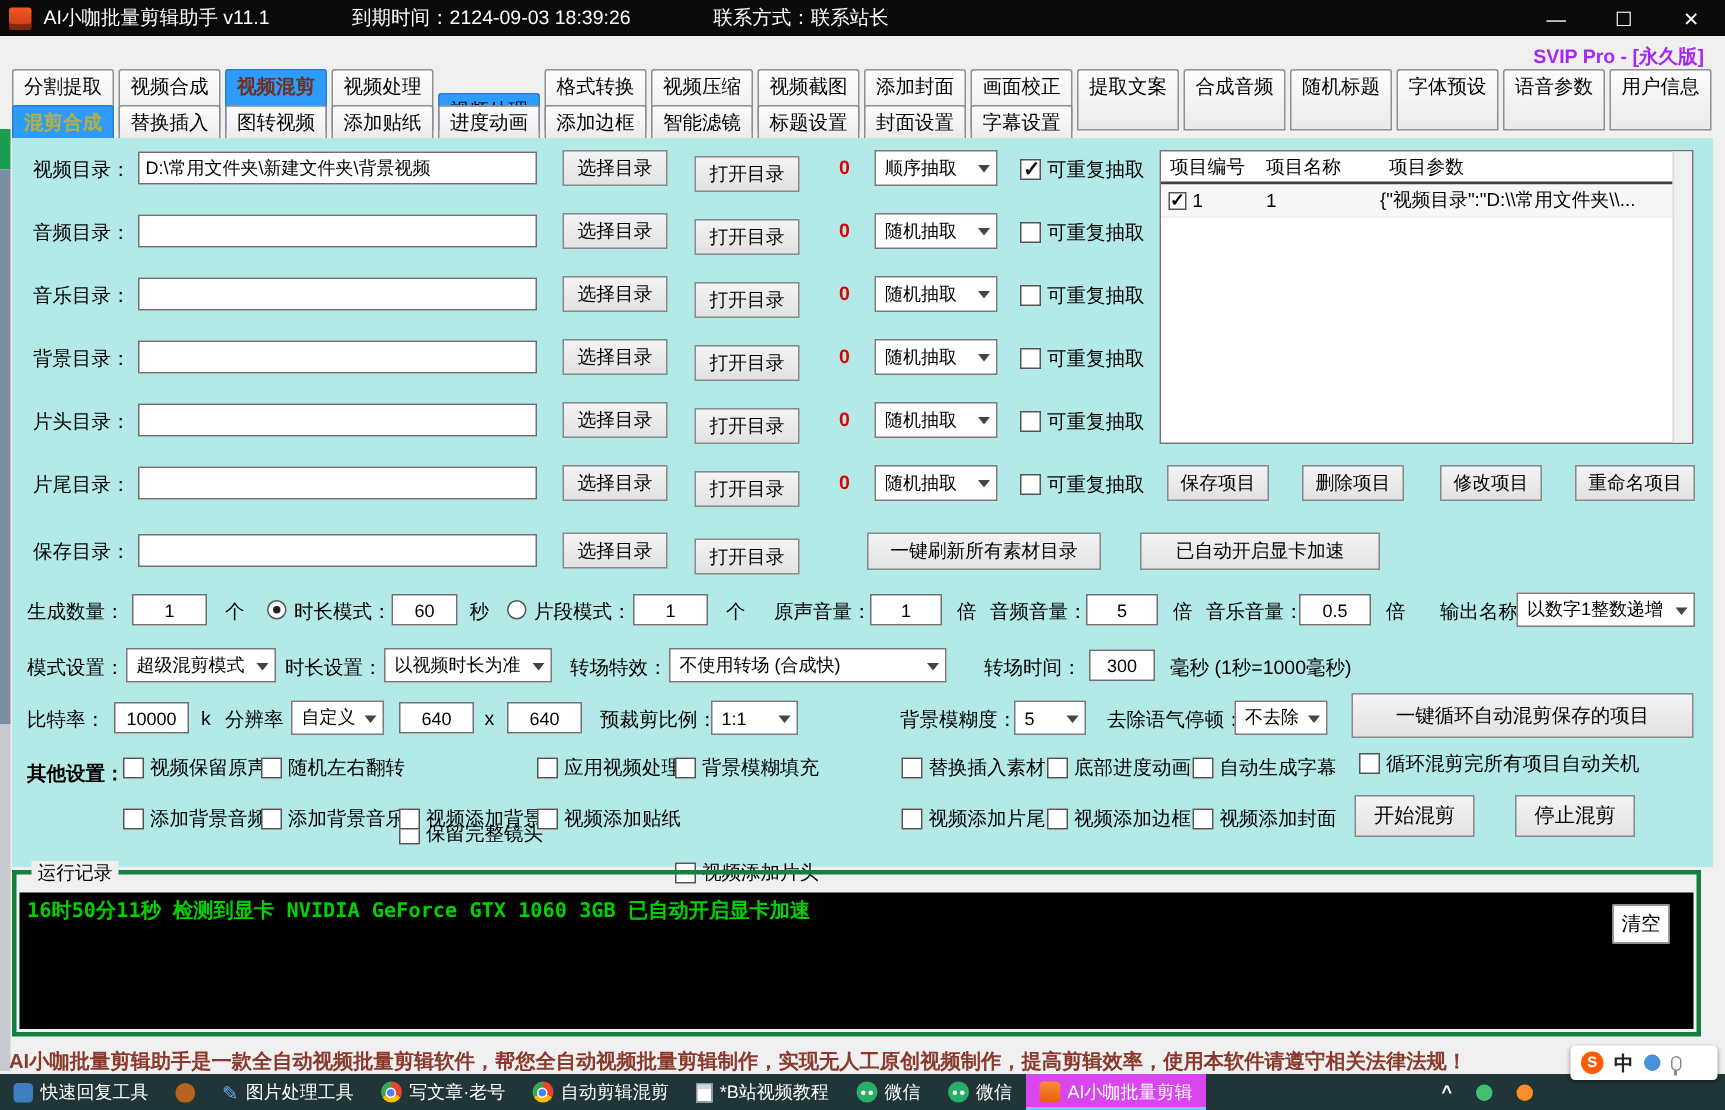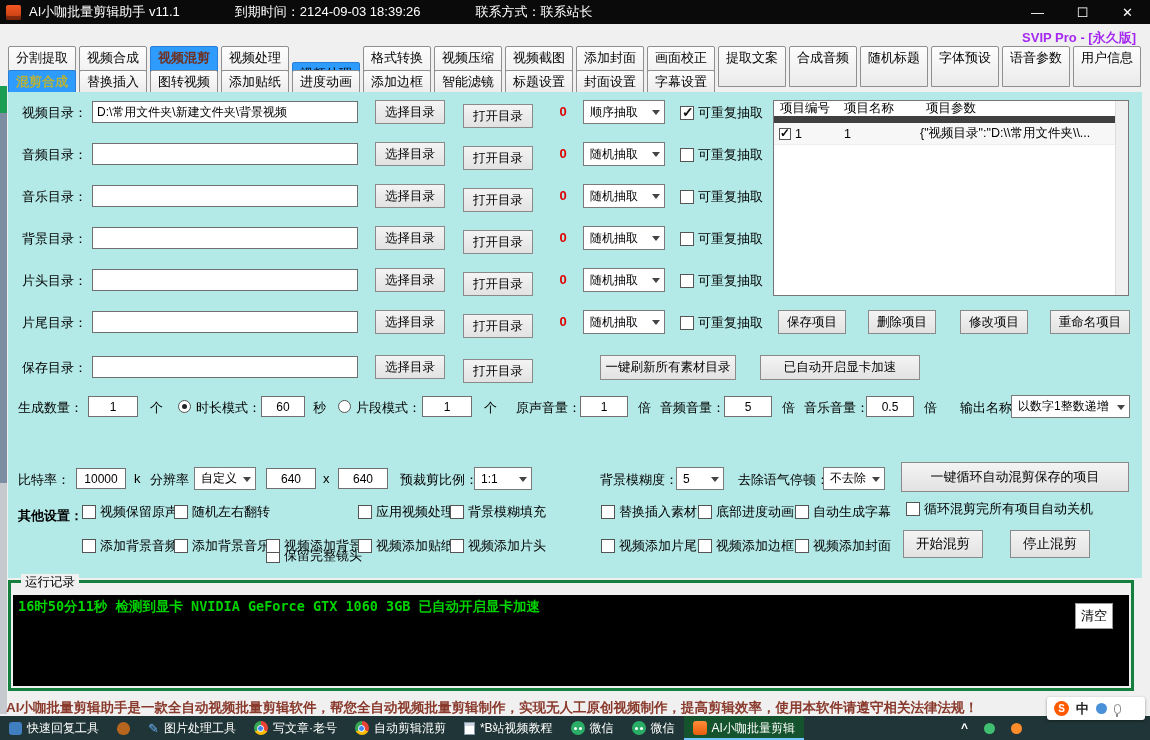--- a/index.html
+++ b/index.html
@@ -37,21 +37,21 @@
   .c-mode{ left:575px; top:0; width:82px; height:24px; }
   .chk{ display:flex; align-items:center; gap:4px; font-size:13px; white-space:nowrap; }
   .c-rep{ position:absolute; left:672px; top:4px; }
   .box{ width:14px; height:14px; border:1px solid #555; background:#fff; position:relative; flex:none; }
   .box.checked::after{ content:"✓"; position:absolute; top:-3px; left:1px; font-size:14px; font-weight:bold; color:#111; }
   .radio{ width:13px; height:13px; border:1px solid #555; border-radius:50%; background:#fff; position:absolute; top:5px; }
   .radio.on::after{ content:""; position:absolute; inset:3px; background:#222; border-radius:50%; }
 
   
   .ptable{ position:absolute; left:765px; top:8px; width:356px; height:196px; background:#fff; border:1px solid #767676; font-size:12.5px; }
-  .pt-head{ display:flex; height:22px; border-bottom:7px solid #404040; align-items:center; }
+  .pt-head{ display:flex; height:22px; border-bottom:2px solid #404040; align-items:center; }
   .pt-head span{ padding-left:6px; }
   .pt-row{ display:flex; height:22px; align-items:center; background:#f7f7f7; border-bottom:1px solid #eee; }
   .pc1{ width:64px; display:flex; align-items:center; gap:4px; padding-left:5px; }
   .pc2{ width:82px; padding-left:6px; }
   .pc3{ flex:1; overflow:hidden; white-space:nowrap; }
   .pbox{ width:12px; height:12px; border:1px solid #555; position:relative; background:#fff; flex:none;}
   .pbox.checked::after{ content:"✓"; position:absolute; top:-3px; left:0px; font-size:12px; font-weight:bold; }
   .pt-scroll{ position:absolute; right:0; top:0; bottom:0; width:13px; background:#f0f0f0; border-left:1px solid #ddd; }
 
   .pbtn{ position:absolute; top:218px; height:24px; width:68px; }
@@ -73,21 +73,21 @@
   .logtitle{ position:absolute; top:-9px; left:10px; background:#f0f0f0; padding:0 4px; font-size:12.5px; }
   .console{ position:absolute; left:2px; right:2px; top:12px; bottom:2px; background:#000; }
   .logline{ color:#00d200; font-family:"DejaVu Sans Mono",monospace; font-weight:bold; font-size:13.5px; padding:3px 5px; white-space:nowrap; }
   .clear-btn{ position:absolute; right:16px; top:8px; width:38px; height:26px; background:#fff; border:1px solid #999; font-size:13px; display:flex; align-items:center; justify-content:center; }
 
   .marquee{ position:absolute; left:6px; top:699px; width:1140px; height:17px; overflow:hidden; color:#8a3a2c; font-weight:bold; font-size:13.5px; white-space:nowrap; }
 
   
   .taskbar{ position:absolute; left:0; top:716px; width:1150px; height:24px; background:#203537; display:flex; align-items:center; color:#fff; font-size:12px; }
   .titem{ display:flex; align-items:center; gap:5px; padding:0 9px; height:100%; white-space:nowrap; }
-  .titem.active{ background:#14532d; box-shadow:inset 0 -2px 0 #76c7ff; }
+  .titem.active{ background:#d946ef; box-shadow:inset 0 -2px 0 #76c7ff; }
   .tray{ margin-left:auto; display:flex; align-items:center; gap:16px; padding-right:128px; }
   .dot{ width:11px; height:11px; border-radius:50%; }
   .ic-reply{ width:13px; height:13px; background:#3f7fbf; border-radius:3px; flex:none;}
   .ic-paw{ width:13px; height:13px; background:#b5651d; border-radius:50% 50% 45% 45%; flex:none;}
   .ic-pencil{ color:#6ab0f3; font-size:13px; }
   .ic-chrome{ width:14px; height:14px; border-radius:50%; background:conic-gradient(#ea4335 0 120deg,#fbbc05 0 240deg,#34a853 0 360deg); position:relative; flex:none;}
   .ic-chrome::after{ content:""; position:absolute; inset:3.5px; background:#4285f4; border:1.5px solid #fff; border-radius:50%; }
   .ic-note{ width:11px; height:13px; background:#fff; border:1px solid #8899aa; box-shadow:inset 0 3px 0 #cfd8e0; flex:none;}
   .ic-wechat{ width:14px; height:14px; border-radius:50%; background:#2aae67; position:relative; flex:none;}
   .ic-wechat::after{ content:""; position:absolute; width:3px; height:3px; border-radius:50%; background:#fff; top:6px; left:3px; box-shadow:5px 0 0 #fff; }
@@ -278,21 +278,21 @@
         <span class="pc3">{"视频目录":"D:\\常用文件夹\\...</span>
       </div>
       <div class="pt-scroll"></div>
     </div>
 
     <button class="wbtn pbtn" style="left:770px;">保存项目</button>
     <button class="wbtn pbtn" style="left:860px;">删除项目</button>
     <button class="wbtn pbtn" style="left:952px;">修改项目</button>
     <button class="wbtn pbtn" style="left:1042px;width:80px;">重命名项目</button>
 
-    <button class="wbtn bulk" style="left:592px;width:136px;">一键刷新所有素材目录</button>
+    <button class="wbtn bulk" style="left:570px;width:156px;">一键刷新所有素材目录</button>
     <button class="wbtn bulk" style="left:752px;width:160px;">已自动开启显卡加速</button>
 
     <div class="srow" style="top:303px;">
       <span class="slbl" style="left:10px;">生成数量：</span>
       <input class="sinp" style="left: 80px; width: 50px;" value="1">
       <span class="sunit" style="left:142px;">个</span>
       <span class="radio on" style="left:170px;"></span>
       <span class="slbl" style="left:188px;">时长模式：</span>
       <input class="sinp" style="left: 253px; width: 44px;" value="60">
       <span class="sunit" style="left:305px;">秒</span>
@@ -309,20 +309,40 @@
       <span class="slbl" style="left:796px;">音乐音量：</span>
       <input class="sinp" style="left: 858px; width: 48px;" value="0.5">
       <span class="sunit" style="left:916px;">倍</span>
       <span class="slbl" style="left:940px;margin-left:12px;">输出名称：</span>
       <div class="combo" style="left:1003px;top:0;width:119px;height:23px;">
         <span>以数字1整数递增</span>
         <i class="chev"></i>
       </div>
     </div>
 
+    <div class="srow" style="top:340px;">
+      <span class="slbl" style="left:10px;">模式设置：</span>
+      <div class="combo" style="left:76px;top:0;width:100px;height:23px;">
+        <span>超级混剪模式</span>
+        <i class="chev"></i>
+      </div>
+      <span class="slbl" style="left:182px;">时长设置：</span>
+      <div class="combo" style="left:248px;top:0;width:112px;height:23px;">
+        <span>以视频时长为准</span>
+        <i class="chev"></i>
+      </div>
+      <span class="slbl" style="left:372px;">转场特效：</span>
+      <div class="combo" style="left:438px;top:0;width:185px;height:23px;">
+        <span>不使用转场 (合成快)</span>
+        <i class="chev"></i>
+      </div>
+      <span class="slbl" style="left:648px;">转场时间：</span>
+      <input class="sinp" style="left: 718px; width: 44px;" value="300">
+      <span class="sunit" style="left:772px;">毫秒 (1秒=1000毫秒)</span>
+    </div>
 
     <div class="srow" style="top:375px;">
       <span class="slbl" style="left:10px;">比特率：</span>
       <input class="sinp" style="left: 68px; width: 50px;" value="10000">
       <span class="sunit" style="left:126px;">k</span>
       <span class="slbl" style="left:142px;">分辨率：</span>
       <div class="combo" style="left:186px;top:0;width:62px;height:23px;">
         <span>自定义</span>
         <i class="chev"></i>
       </div>
@@ -392,21 +412,21 @@
           <span>添加背景音乐</span>
         </label>
       <label class="chk ochk" style="left:258px;">
           <span class="box"></span>
           <span>视频添加背景</span>
         </label>
       <label class="chk ochk" style="left:350px;">
           <span class="box"></span>
           <span>视频添加贴纸</span>
         </label>
-      <label class="chk ochk" style="left:442px;">
+      <label class="chk ochk" style="left:442px;margin-top:36px;">
           <span class="box"></span>
           <span>视频添加片头</span>
         </label>
       <label class="chk ochk" style="left:593px;">
           <span class="box"></span>
           <span>视频添加片尾</span>
         </label>
       <label class="chk ochk" style="left:690px;">
           <span class="box"></span>
           <span>视频添加边框</span>

